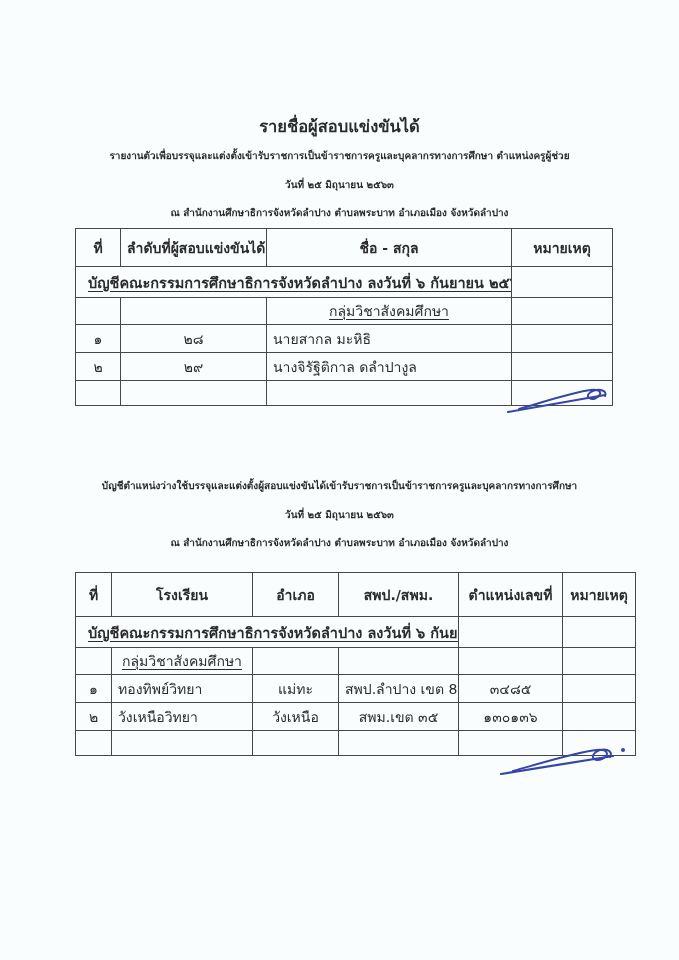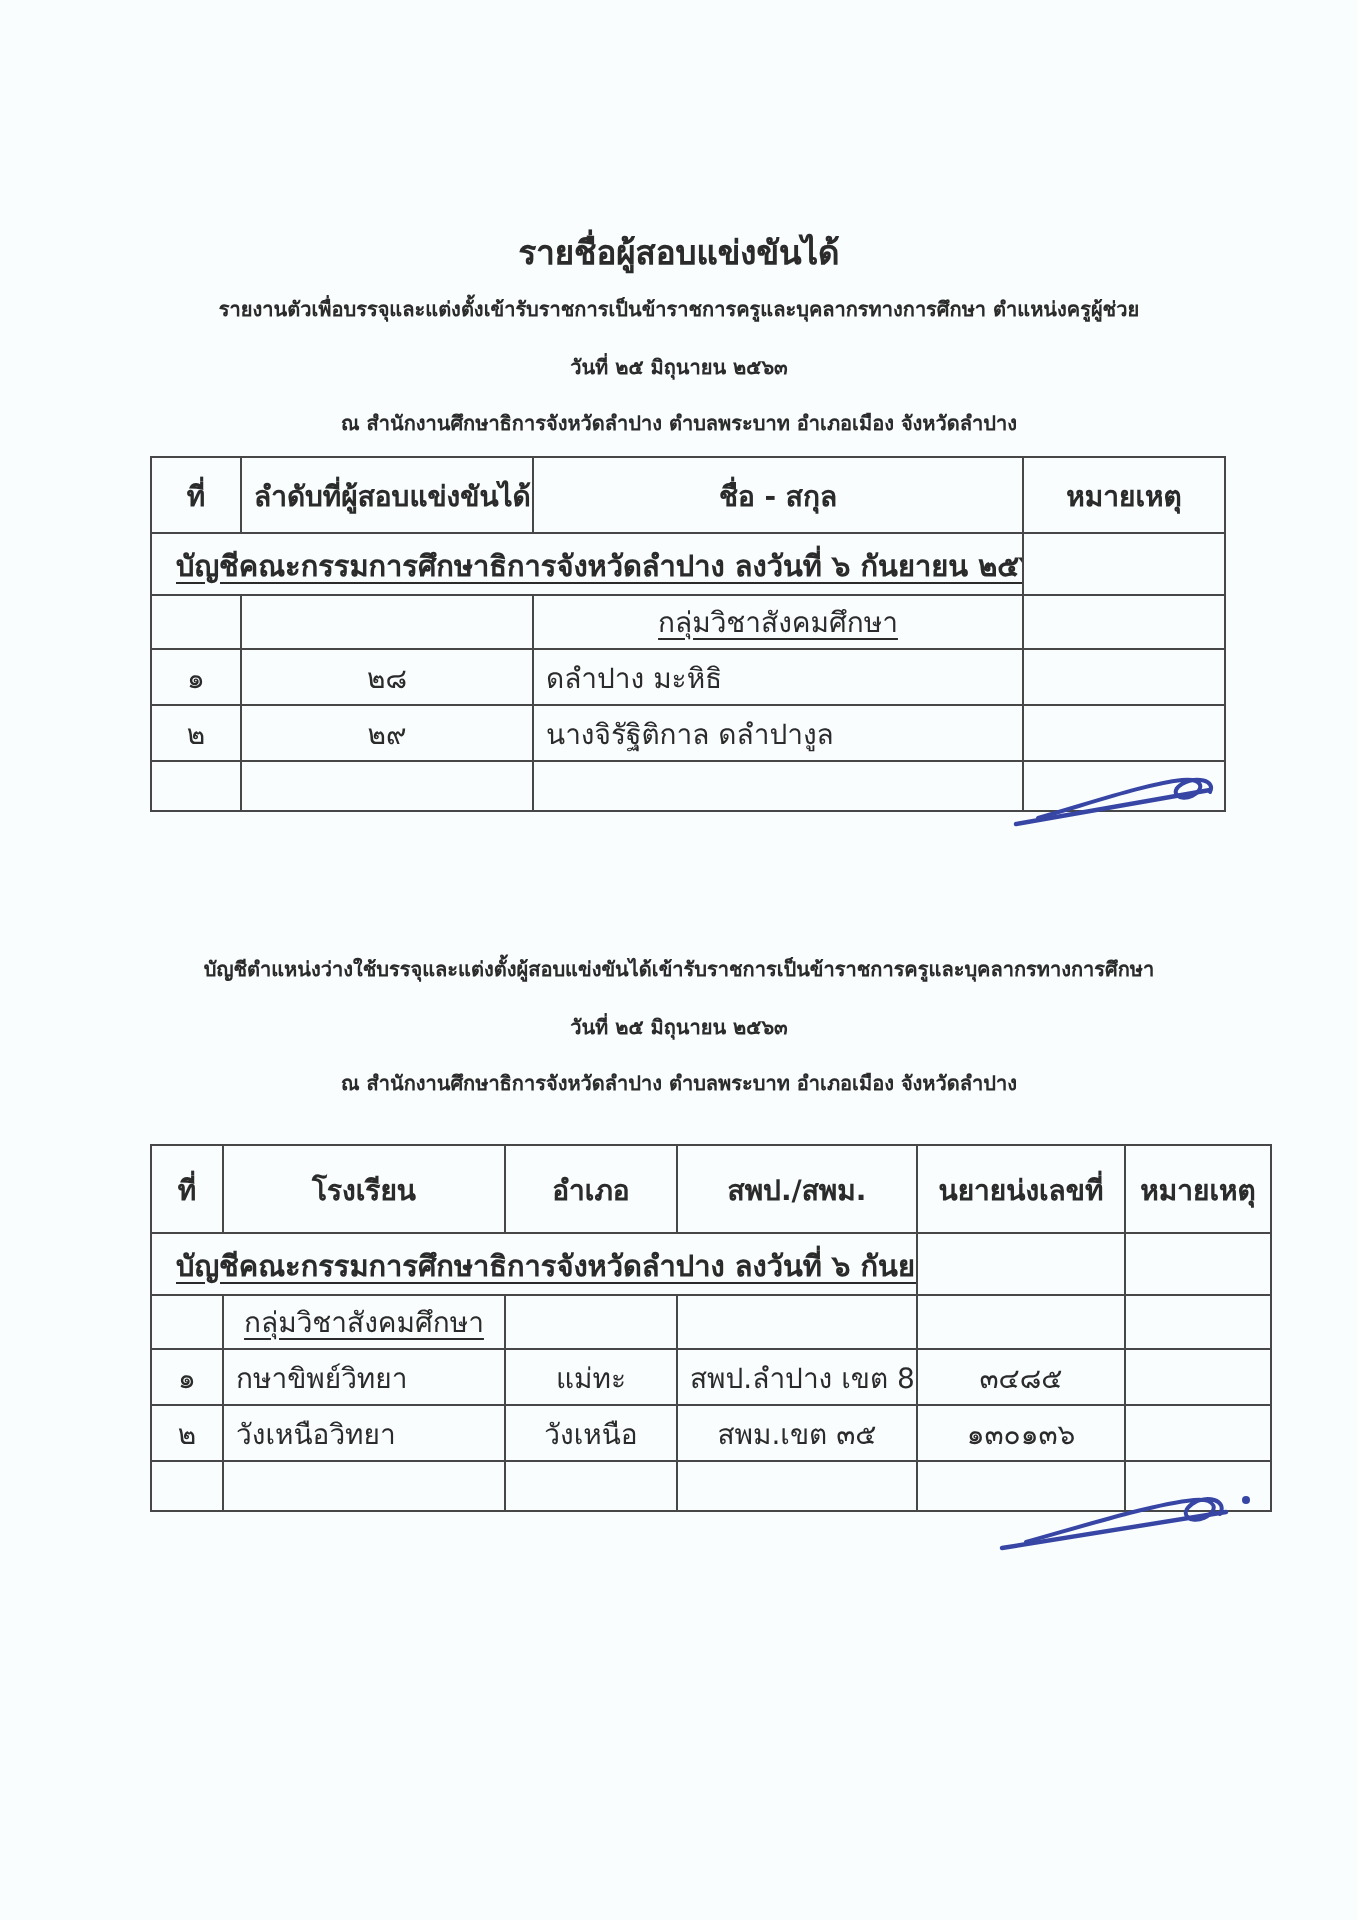--- a/index.html
+++ b/index.html
@@ -77,21 +77,21 @@
       </tr>
       <tr class="subrow">
         <td></td>
         <td></td>
         <td class="c"><span class="bold u">กลุ่มวิชาสังคมศึกษา</span></td>
         <td></td>
       </tr>
       <tr class="drow">
         <td class="c">๑</td>
         <td class="c">๒๘</td>
-        <td class="l">ดลำปาง  มะหิธิ</td>
+        <td class="l">นายสากล  มะหิธิ</td>
         <td></td>
       </tr>
       <tr class="drow">
         <td class="c">๒</td>
         <td class="c">๒๙</td>
         <td class="l">นางจิรัฐิติกาล  ดลำปางูล</td>
         <td></td>
       </tr>
       <tr class="blankrow">
         <td></td>
@@ -121,39 +121,39 @@
         <col style="width:120px">
         <col style="width:104px">
         <col style="width:73px">
     </colgroup>
     <tbody>
       <tr class="hrow2">
         <th>ที่</th>
         <th>โรงเรียน</th>
         <th>อำเภอ</th>
         <th>สพป./สพม.</th>
-        <th>นยายน่งเลขที่</th>
+        <th>ตำแหน่งเลขที่</th>
         <th>หมายเหตุ</th>
       </tr>
       <tr class="regrow">
         <td colspan="4"><span class="reg-text u">บัญชีคณะกรรมการศึกษาธิการจังหวัดลำปาง ลงวันที่ ๖ กันยายน ๒๕๖๑</span></td>
         <td></td>
         <td></td>
       </tr>
       <tr class="subrow">
         <td></td>
         <td class="c"><span class="bold u">กลุ่มวิชาสังคมศึกษา</span></td>
         <td></td>
         <td></td>
         <td></td>
         <td></td>
       </tr>
       <tr class="drow">
         <td class="c">๑</td>
-        <td class="l">กษาขิพย์วิทยา</td>
+        <td class="l">ทองทิพย์วิทยา</td>
         <td class="c">แม่ทะ</td>
         <td class="c">สพป.ลำปาง เขต 8</td>
         <td class="c">๓๔๘๕</td>
         <td></td>
       </tr>
       <tr class="drow">
         <td class="c">๒</td>
         <td class="l">วังเหนือวิทยา</td>
         <td class="c">วังเหนือ</td>
         <td class="c">สพม.เขต ๓๕</td>

